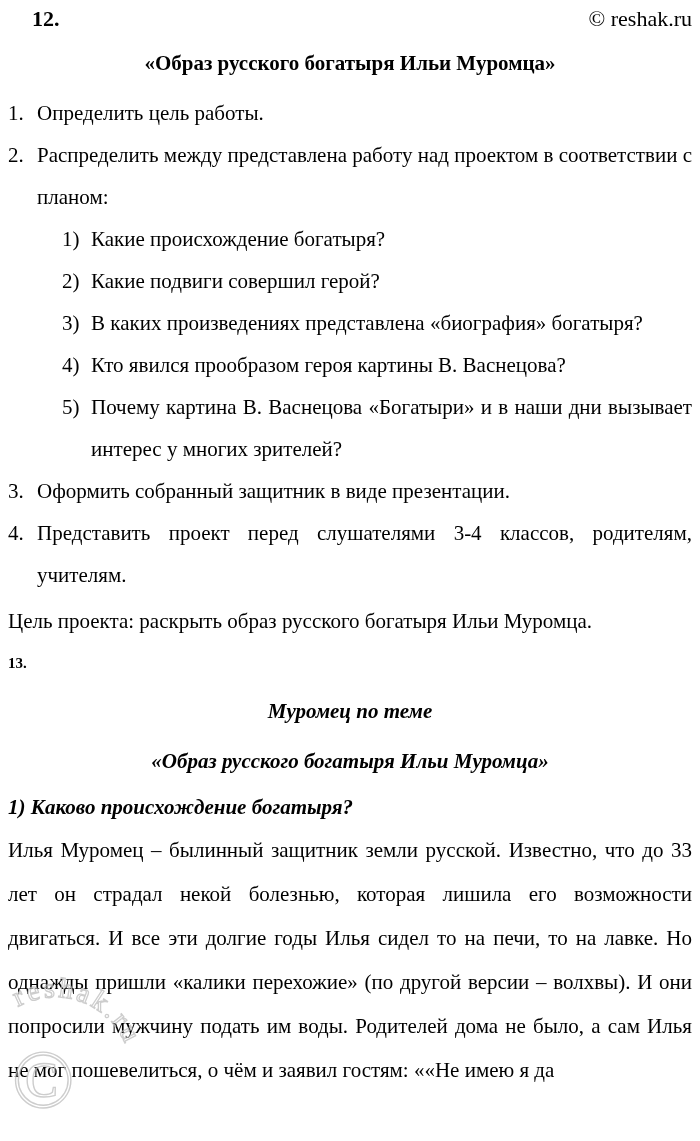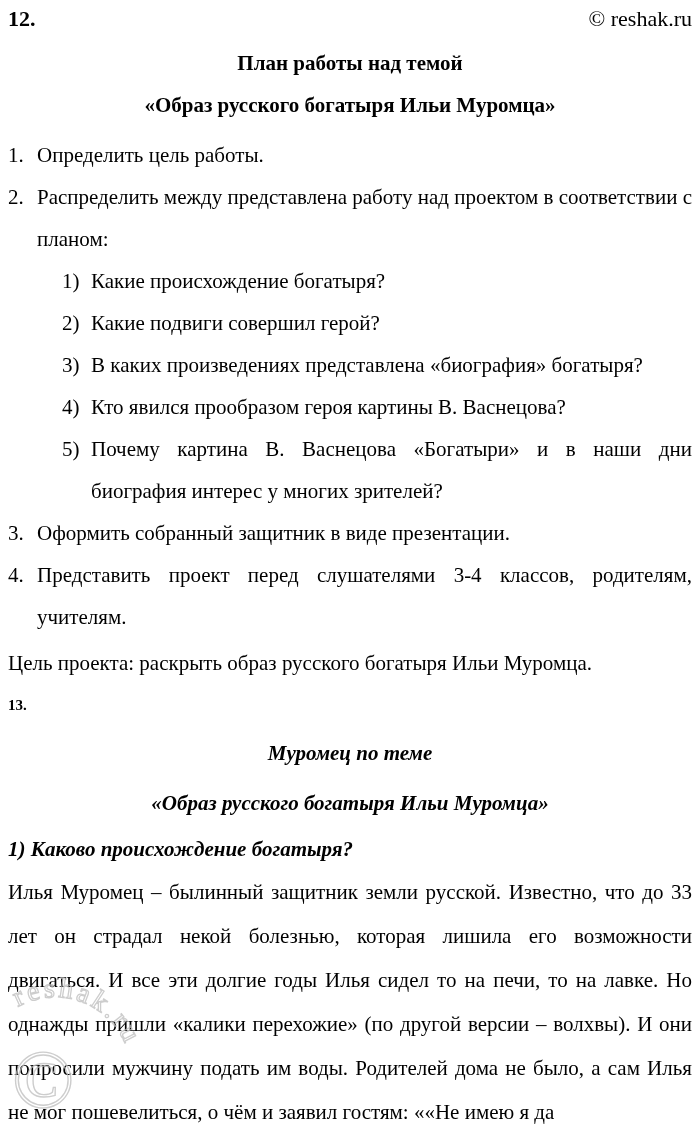--- a/index.html
+++ b/index.html
@@ -13,20 +13,21 @@
     color: #000;
     padding: 6px 8px 0 8px;
     font-size: 21px;
     line-height: 42px;
   }
   .header-row {
     display: flex;
     justify-content: space-between;
     align-items: flex-start;
     line-height: 26px;
+    margin-left: 24px;
   }
   .ex-num {
     font-weight: bold;
     font-size: 22px;
   }
   .copyright {
     font-size: 22px;
   }
   .doc-title {
     text-align: center;
@@ -75,21 +76,20 @@
 </style>
 </head>
 <body>
 
 <div class="header-row">
   <span class="ex-num">12.</span>
   <span class="copyright">© reshak.ru</span>
 </div>
 
 <div class="title-block">
-  <div class="doc-title">План работы над темой</div>
   <div class="doc-title">«Образ русского богатыря Ильи Муромца»</div>
 </div>
 
 <div class="list">
   <div class="li">
     <span class="m">1.</span>
     <div class="t">Определить цель работы.</div>
   </div>
   <div class="li">
     <span class="m">2.</span>
@@ -108,21 +108,21 @@
     <div class="li">
       <span class="m">3)</span>
       <div class="t">В каких произведениях представлена «биография» богатыря?</div>
     </div>
     <div class="li">
       <span class="m">4)</span>
       <div class="t">Кто явился прообразом героя картины В. Васнецова?</div>
     </div>
     <div class="li">
       <span class="m">5)</span>
-      <div class="t">Почему картина В. Васнецова «Богатыри» и в наши дни биография интерес у многих зрителей?</div>
+      <div class="t">Почему картина В. Васнецова «Богатыри» и в наши дни вызывает интерес у многих зрителей?</div>
     </div>
   </div>
 
   <div class="li">
     <span class="m">3.</span>
     <div class="t">Оформить собранный защитник в виде презентации.</div>
   </div>
   <div class="li">
     <span class="m">4.</span>
     <div class="t">Представить проект перед слушателями 3-4 классов, родителям, учителям.</div>

